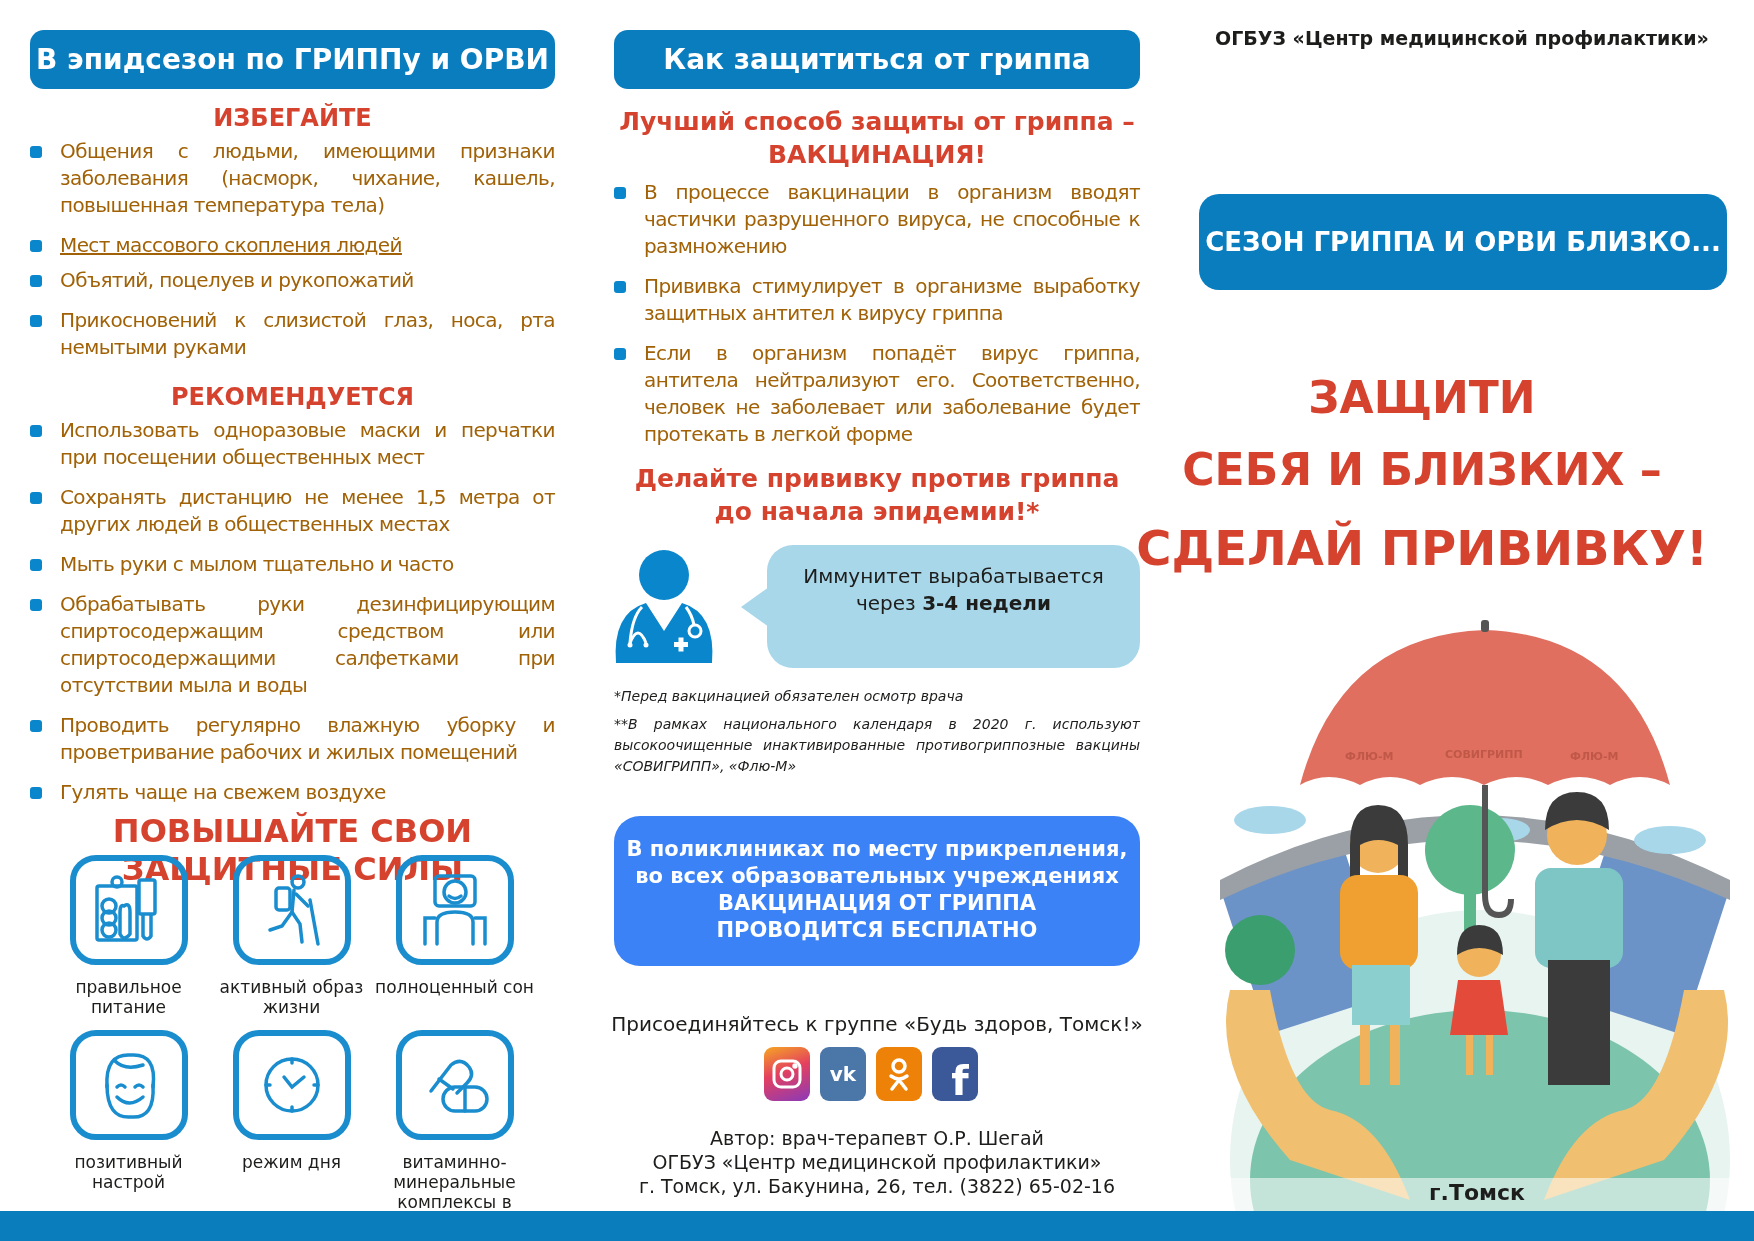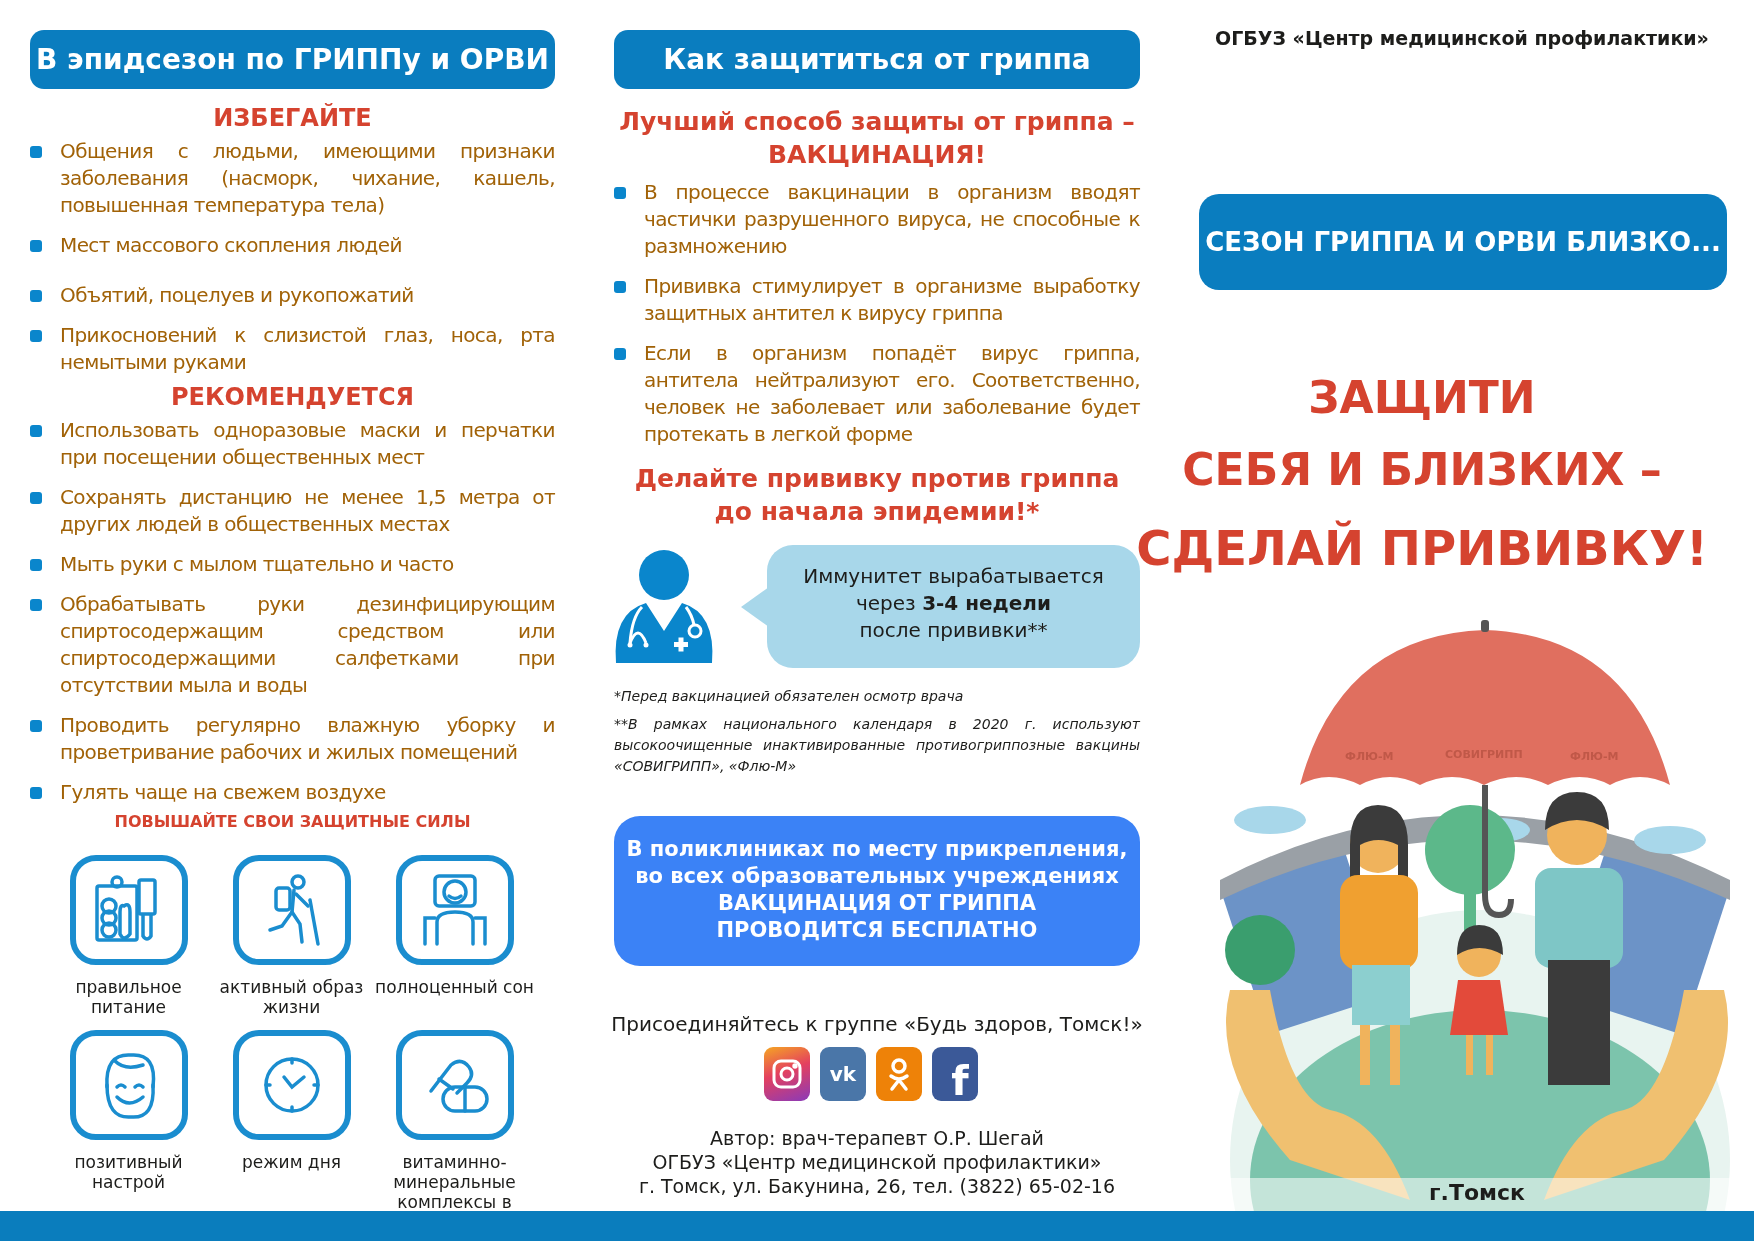--- a/index.html
+++ b/index.html
@@ -44,37 +44,37 @@
 <body>
 
 <div class="hdr-box" style="left:30px; top:30px; width:525px; height:59px; font-size:28px;">
   <span>В эпидсезон по ГРИППу и ОРВИ</span>
 </div>
 
 <div class="red-h" style="left:30px; top:104px; width:525px; font-size:24px;">ИЗБЕГАЙТЕ</div>
 
 <ul class="blist" style="left:30px; top:138px; width:525px;">
   <li style="margin-bottom:13px;"><span class="bullet"></span><span>Общения с людьми, имеющими признаки заболевания (насморк, чихание, кашель, повышенная температура тела)</span></li>
-  <li style="margin-bottom:23px;"><span class="bullet"></span><span>Мест массового скопления людей</span></li>
+  <li style="margin-bottom:8px;text-decoration:underline;"><span class="bullet"></span><span>Мест массового скопления людей</span></li>
   <li style="margin-bottom:13px;"><span class="bullet"></span><span>Объятий, поцелуев и рукопожатий</span></li>
   <li><span class="bullet"></span><span>Прикосновений к слизистой глаз, носа, рта немытыми руками</span></li>
 </ul>
 
 <div class="red-h" style="left:30px; top:383px; width:525px; font-size:24px;">РЕКОМЕНДУЕТСЯ</div>
 
 <ul class="blist" style="left:30px; top:417px; width:525px;">
   <li style="margin-bottom:13px;"><span class="bullet"></span><span>Использовать одноразовые маски и перчатки при посещении общественных мест</span></li>
   <li style="margin-bottom:13px;"><span class="bullet"></span><span>Сохранять дистанцию не менее 1,5 метра от других людей в общественных местах</span></li>
   <li style="margin-bottom:13px;"><span class="bullet"></span><span>Мыть руки с мылом тщательно и часто</span></li>
   <li style="margin-bottom:13px;"><span class="bullet"></span><span>Обрабатывать руки дезинфицирующим спиртосодержащим средством или спиртосодержащими салфетками при отсутствии мыла и воды</span></li>
   <li style="margin-bottom:13px;"><span class="bullet"></span><span>Проводить регулярно влажную уборку и проветривание рабочих и жилых помещений</span></li>
   <li><span class="bullet"></span><span>Гулять чаще на свежем воздухе</span></li>
 </ul>
 
-<div class="red-h" style="left:30px; top:812px; width:525px; font-size:16px;">ПОВЫШАЙТЕ СВОИ ЗАЩИТНЫЕ СИЛЫ</div>
+<div class="red-h" style="left:30px; top:812px; width:525px; font-size:32px;">ПОВЫШАЙТЕ СВОИ ЗАЩИТНЫЕ СИЛЫ</div>
 
 <div class="ic-cell" style="left:46px; top:855px;">
   <div class="ic-box">
     <svg width="76" height="76" viewBox="0 0 76 76" fill="none" stroke="#1a8dcf" stroke-width="3.5">
       <rect x="6" y="14" width="40" height="54" rx="2"></rect>
         <circle cx="26" cy="10" r="5"></circle>
       <circle cx="18" cy="34" r="7"></circle>
         <circle cx="18" cy="46" r="7"></circle>
         <circle cx="18" cy="58" r="7"></circle>
       <path d="M33 34 q6 -4 6 6 v22 q-6 8 -10 0 v-22 q0 -8 4 -6z"></path>
@@ -181,21 +181,20 @@
     <rect x="62" y="97" width="14" height="5" fill="#fff"></rect>
       <rect x="66.5" y="92.5" width="5" height="14" fill="#fff"></rect>
   </svg>
 </div>
 
 <div class="abs" style="left:767px; top:545px; width:373px; height:123px; background:#a8d7ea; border-radius:26px;">
   <div class="abs" style="left:-26px; top:42px; width:0; height:0; border-top:20px solid transparent; border-bottom:20px solid transparent; border-right:28px solid #a8d7ea;"></div>
   <div class="abs" style="left:0; top:18px; width:100%; text-align:center; font-size:20px; line-height:27px; color:#1d1d1b;">
     <div>Иммунитет вырабатывается</div>
     <div><span>через </span><b>3-4 недели</b></div>
-    <div>после прививки**</div>
   </div>
 </div>
 
 <div class="footnote" style="left:614px; top:686px; width:526px;">*Перед вакцинацией обязателен осмотр врача</div>
 <div class="footnote" style="left:614px; top:714px; width:526px;">**В рамках национального календаря в 2020 г. используют высокоочищенные инактивированные противогриппозные вакцины «СОВИГРИПП», «Флю-М»</div>
 
 <div class="abs" style="left:614px; top:816px; width:526px; height:150px; background:#3b82f6; border-radius:26px; color:#fff; text-align:center; font-weight:bold; font-size:21px; line-height:27px; padding-top:20px;">
   <div>В поликлиниках по месту прикрепления,</div>
   <div>во всех образовательных учреждениях</div>
   <div>ВАКЦИНАЦИЯ ОТ ГРИППА</div>

